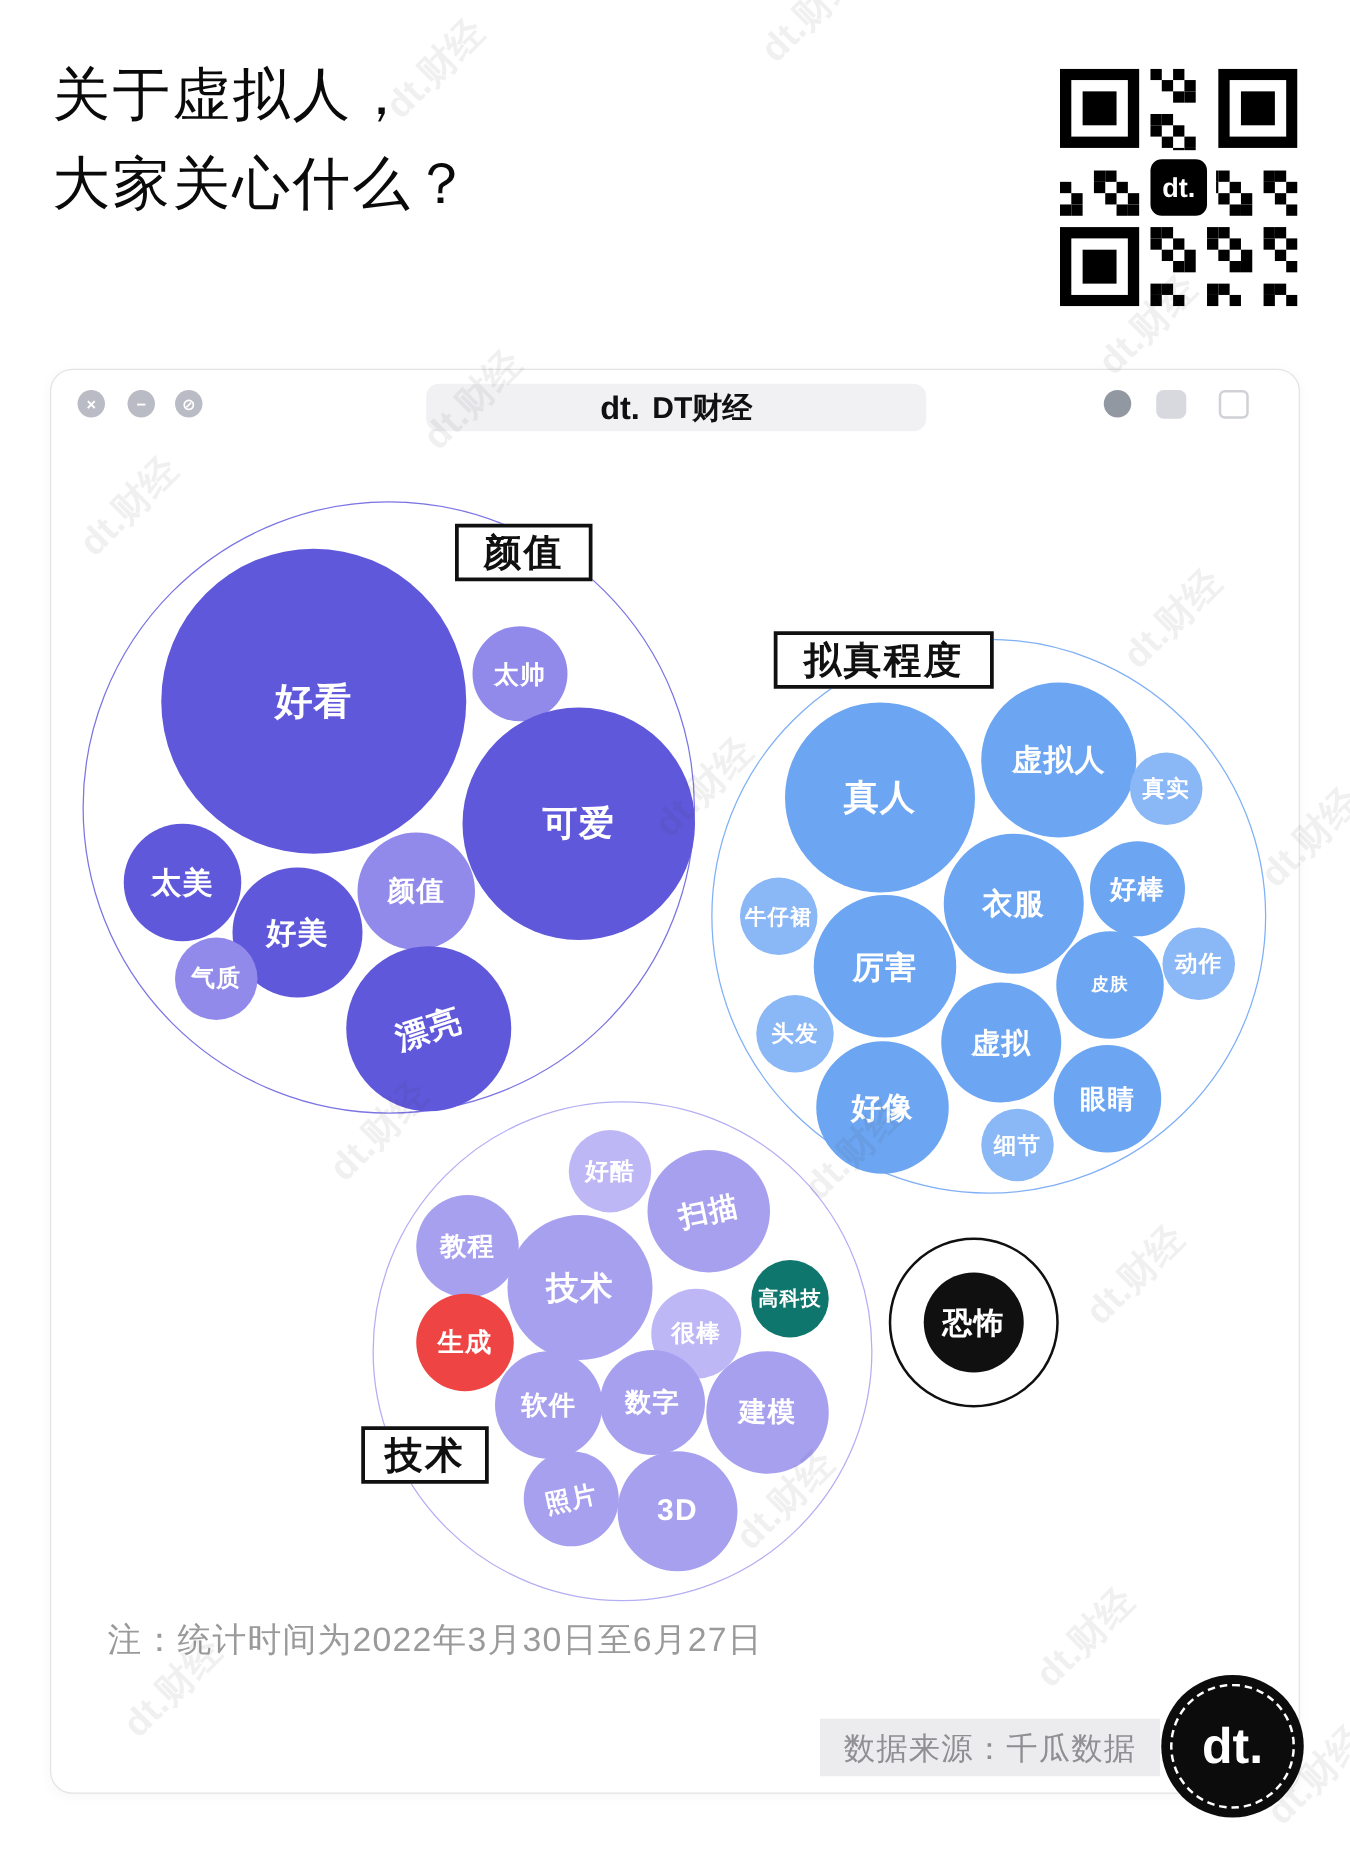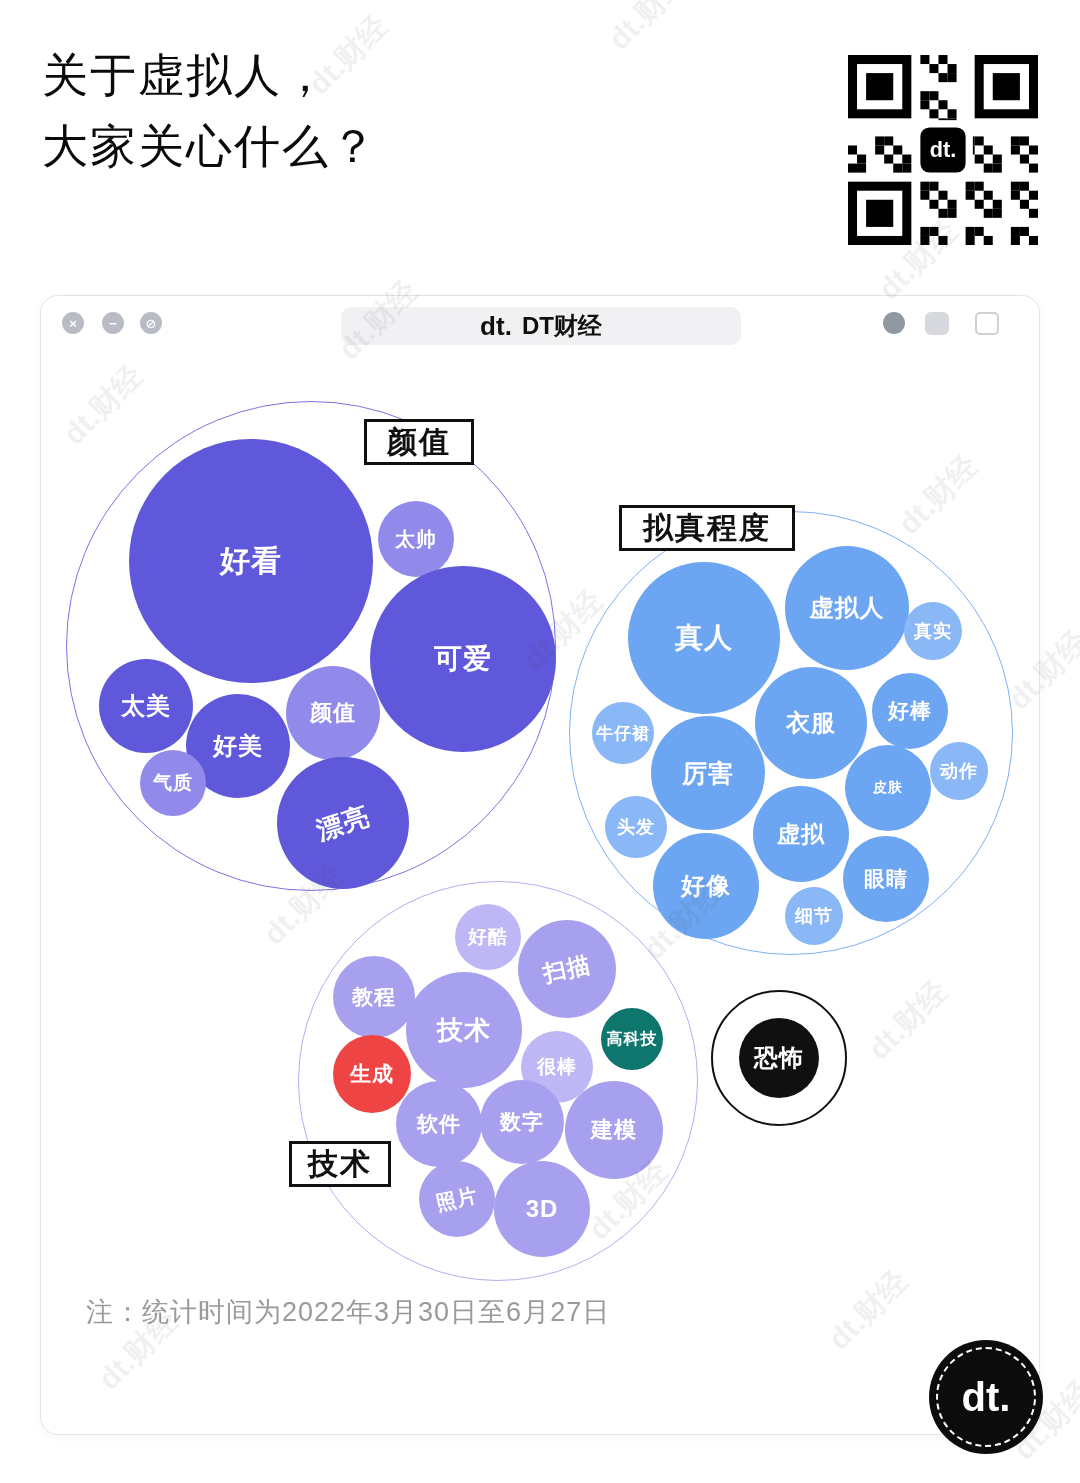--- a/index.html
+++ b/index.html
@@ -328,20 +328,21 @@
       <div class="cluster-label cl1">颜值</div>
       <div class="cluster-label cl2">拟真程度</div>
       <div class="cluster-label cl3">技术</div>
 
       <div class="standalone">
         <div class="standalone-inner" style="background: rgb(16, 16, 16); color: rgb(255, 255, 255);">恐怖</div>
       </div>
     </div>
 
     <div class="note">注：统计时间为2022年3月30日至6月27日</div>
+    <div class="source-bar">数据来源：千瓜数据</div>
     <div class="brand-logo">
       <span>dt.</span>
     </div>
   </div>
 
   <div class="watermarks" id="wm">
       <span style="left: 600px; top: -10px;">dt.财经</span>
       <span style="left: 330px; top: 300px;">dt.财经</span>
       <span style="left: 870px; top: 240px;">dt.财经</span>
       <span style="left: 55px; top: 385px;">dt.财经</span>

